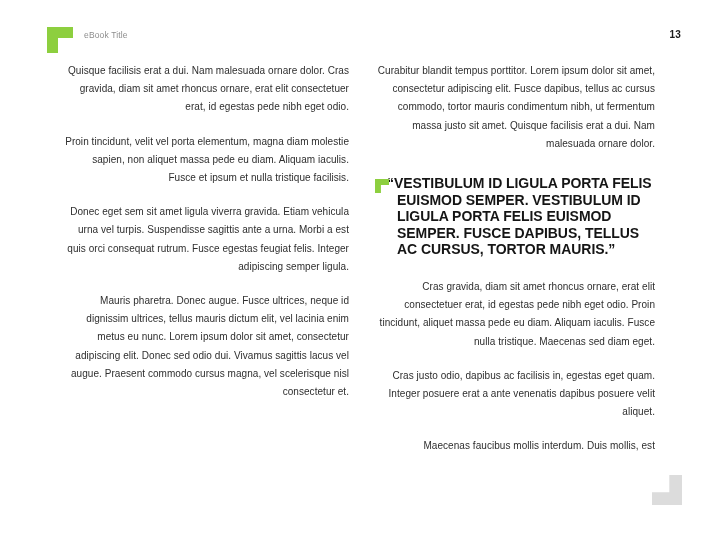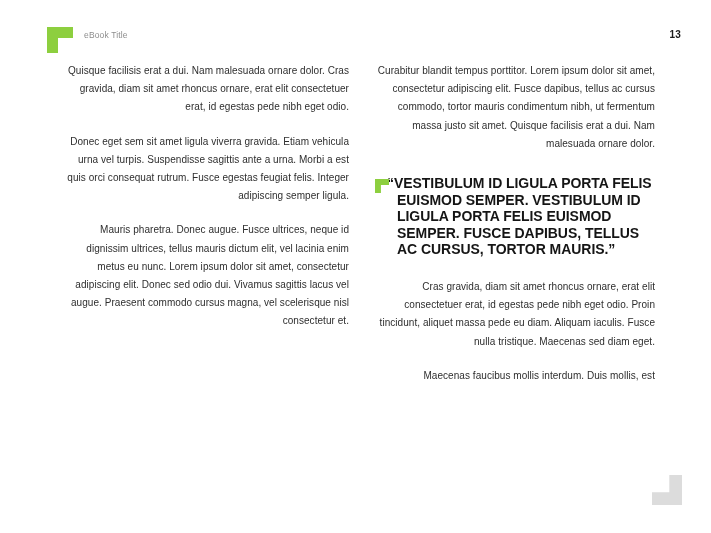--- a/index.html
+++ b/index.html
@@ -138,38 +138,40 @@
 
     <span class="header-title">eBook Title</span>
 
     <span class="page-number">13</span>
   </div>
 
   <div class="columns">
 
     <div class="col col-left">
       <p class="body-par">Quisque facilisis erat a dui. Nam malesuada ornare dolor. Cras gravida, diam sit amet rhoncus ornare, erat elit consectetuer erat, id egestas pede nibh eget odio.</p>
+      <p class="body-par">Proin tincidunt, velit vel porta elementum, magna diam molestie sapien, non aliquet massa pede eu diam. Aliquam iaculis. Fusce et ipsum et nulla tristique facilisis.</p>
       <p class="body-par">Donec eget sem sit amet ligula viverra gravida. Etiam vehicula urna vel turpis. Suspendisse sagittis ante a urna. Morbi a est quis orci consequat rutrum. Fusce egestas feugiat felis. Integer adipiscing semper ligula.</p>
       <p class="body-par">Mauris pharetra. Donec augue. Fusce ultrices, neque id dignissim ultrices, tellus mauris dictum elit, vel lacinia enim metus eu nunc. Lorem ipsum dolor sit amet, consectetur adipiscing elit. Donec sed odio dui. Vivamus sagittis lacus vel augue. Praesent commodo cursus magna, vel scelerisque nisl consectetur et.</p>
     </div>
 
     <div class="col col-right">
 
       <p class="body-par">Curabitur blandit tempus porttitor. Lorem ipsum dolor sit amet, consectetur adipiscing elit. Fusce dapibus, tellus ac cursus commodo, tortor mauris condimentum nibh, ut fermentum massa justo sit amet. Quisque facilisis erat a dui. Nam malesuada ornare dolor.</p>
 
       <div class="pullquote">
         <span class="pullquote-mark">
           <svg width="14" height="14" viewBox="0 0 26 26" aria-hidden="true">
             <path d="M0 0 H26 V11 H11 V26 H0 Z" fill="#8DCF3F"></path>
           </svg>
         </span>
         <p class="pullquote-text">“VESTIBULUM ID LIGULA PORTA FELIS EUISMOD SEMPER. VESTIBULUM ID LIGULA PORTA FELIS EUISMOD SEMPER. FUSCE DAPIBUS, TELLUS AC CURSUS, TORTOR MAURIS.”</p>
       </div>
 
       <p class="body-par">Cras gravida, diam sit amet rhoncus ornare, erat elit consectetuer erat, id egestas pede nibh eget odio. Proin tincidunt, aliquet massa pede eu diam. Aliquam iaculis. Fusce nulla tristique. Maecenas sed diam eget.</p>
+      <p class="body-par">Cras justo odio, dapibus ac facilisis in, egestas eget quam. Integer posuere erat a ante venenatis dapibus posuere velit aliquet.</p>
       <p class="body-par">Maecenas faucibus mollis interdum. Duis mollis, est</p>
     </div>
 
   </div>
 
   <span class="corner-mark">
     <svg width="30" height="30" viewBox="0 0 26 26" aria-hidden="true">
       <path d="M26 0 H15 V15 H0 V26 H26 Z" fill="#DCDCDC"></path>
     </svg>
   </span>

